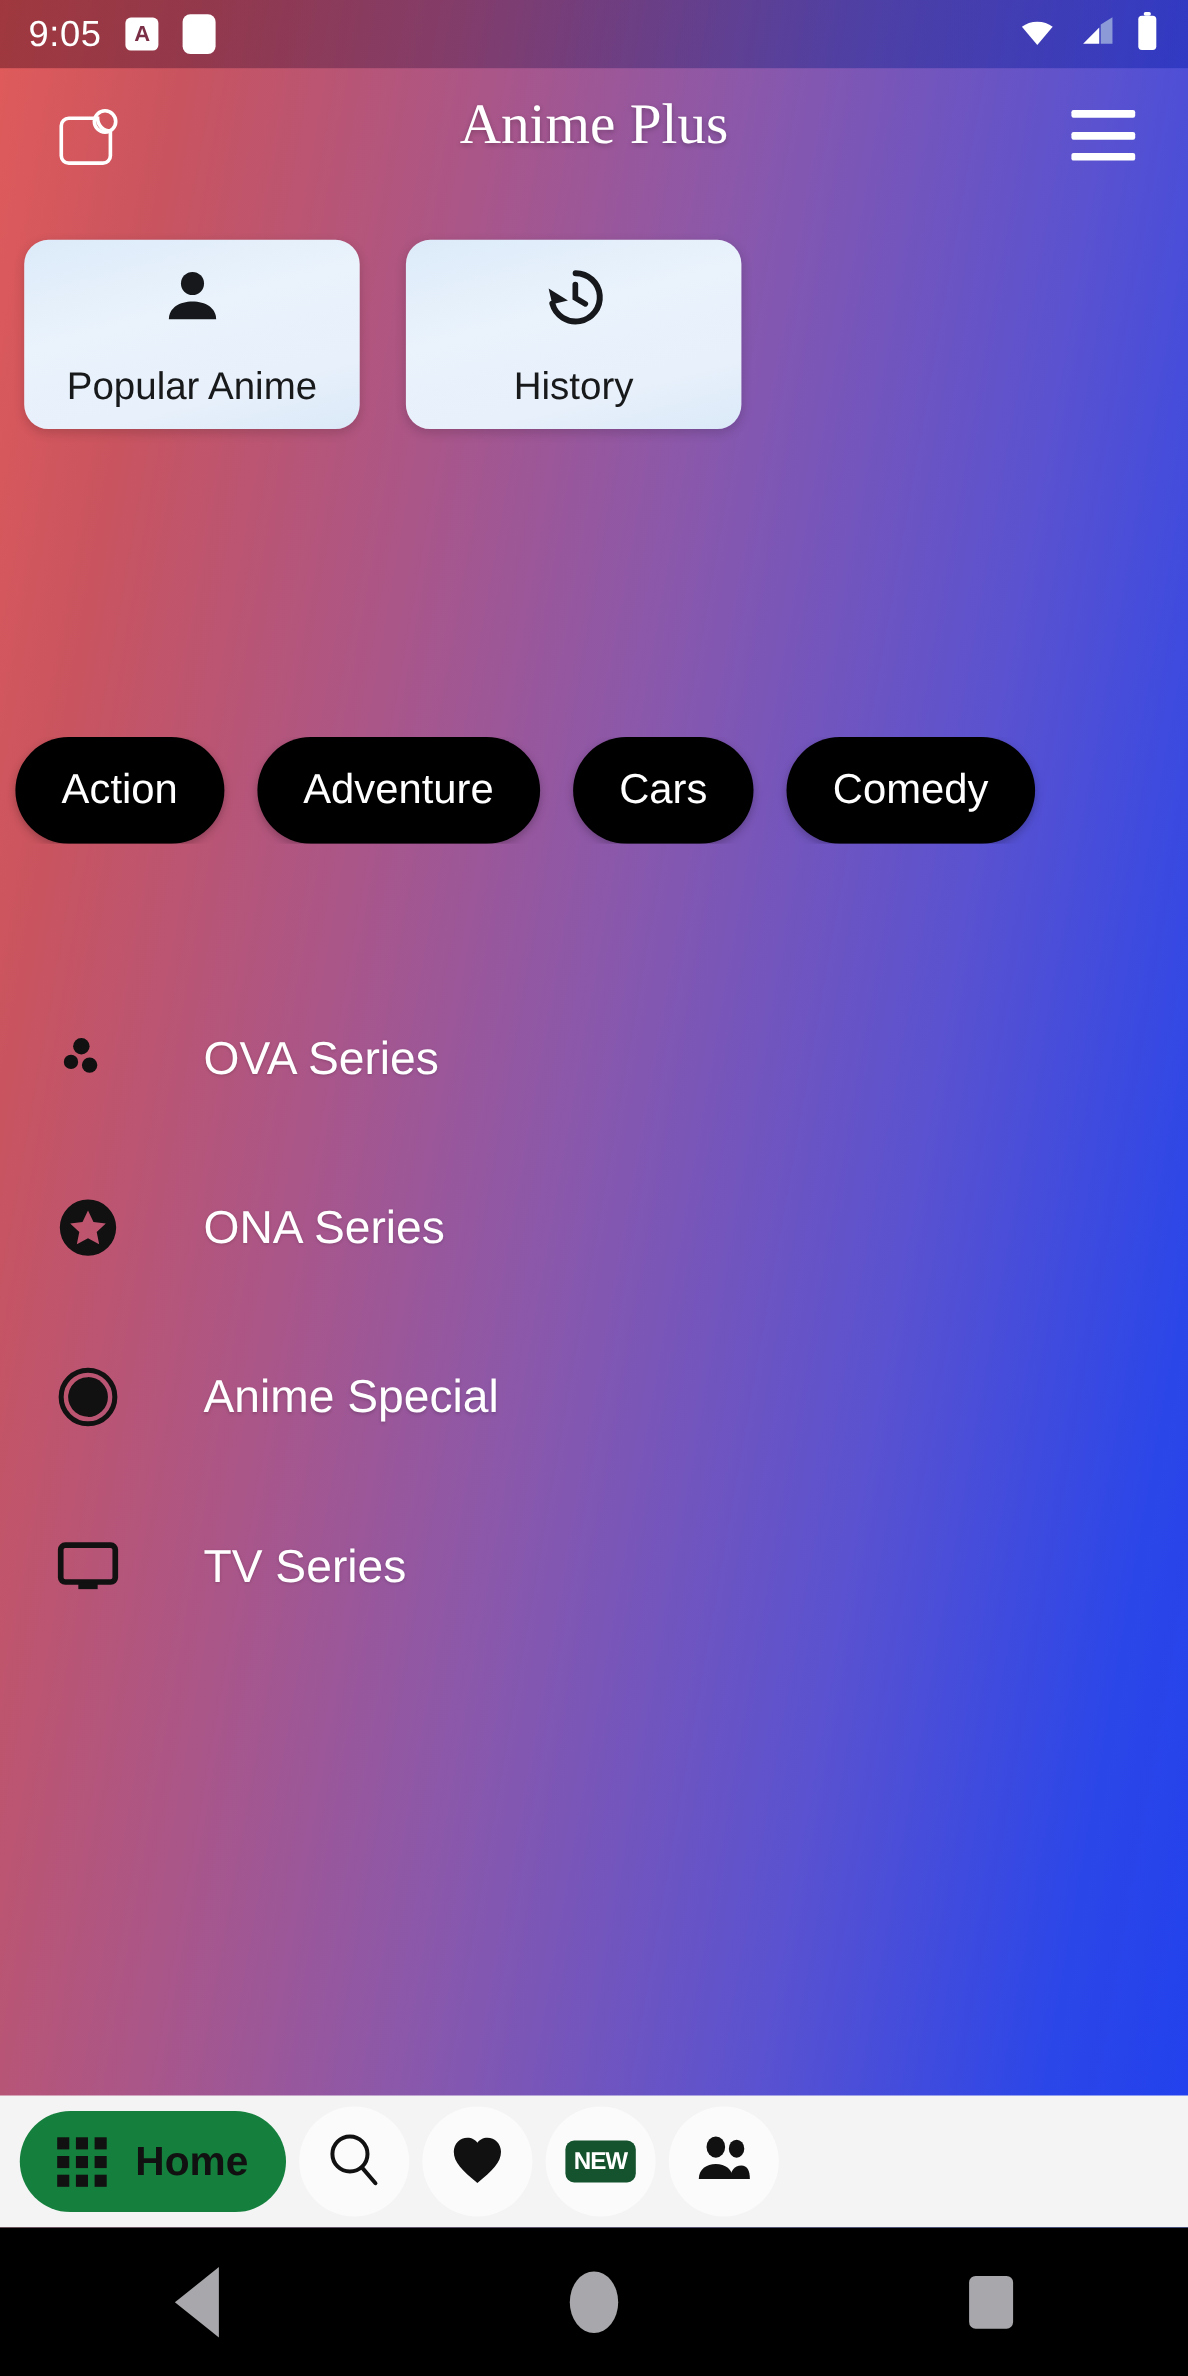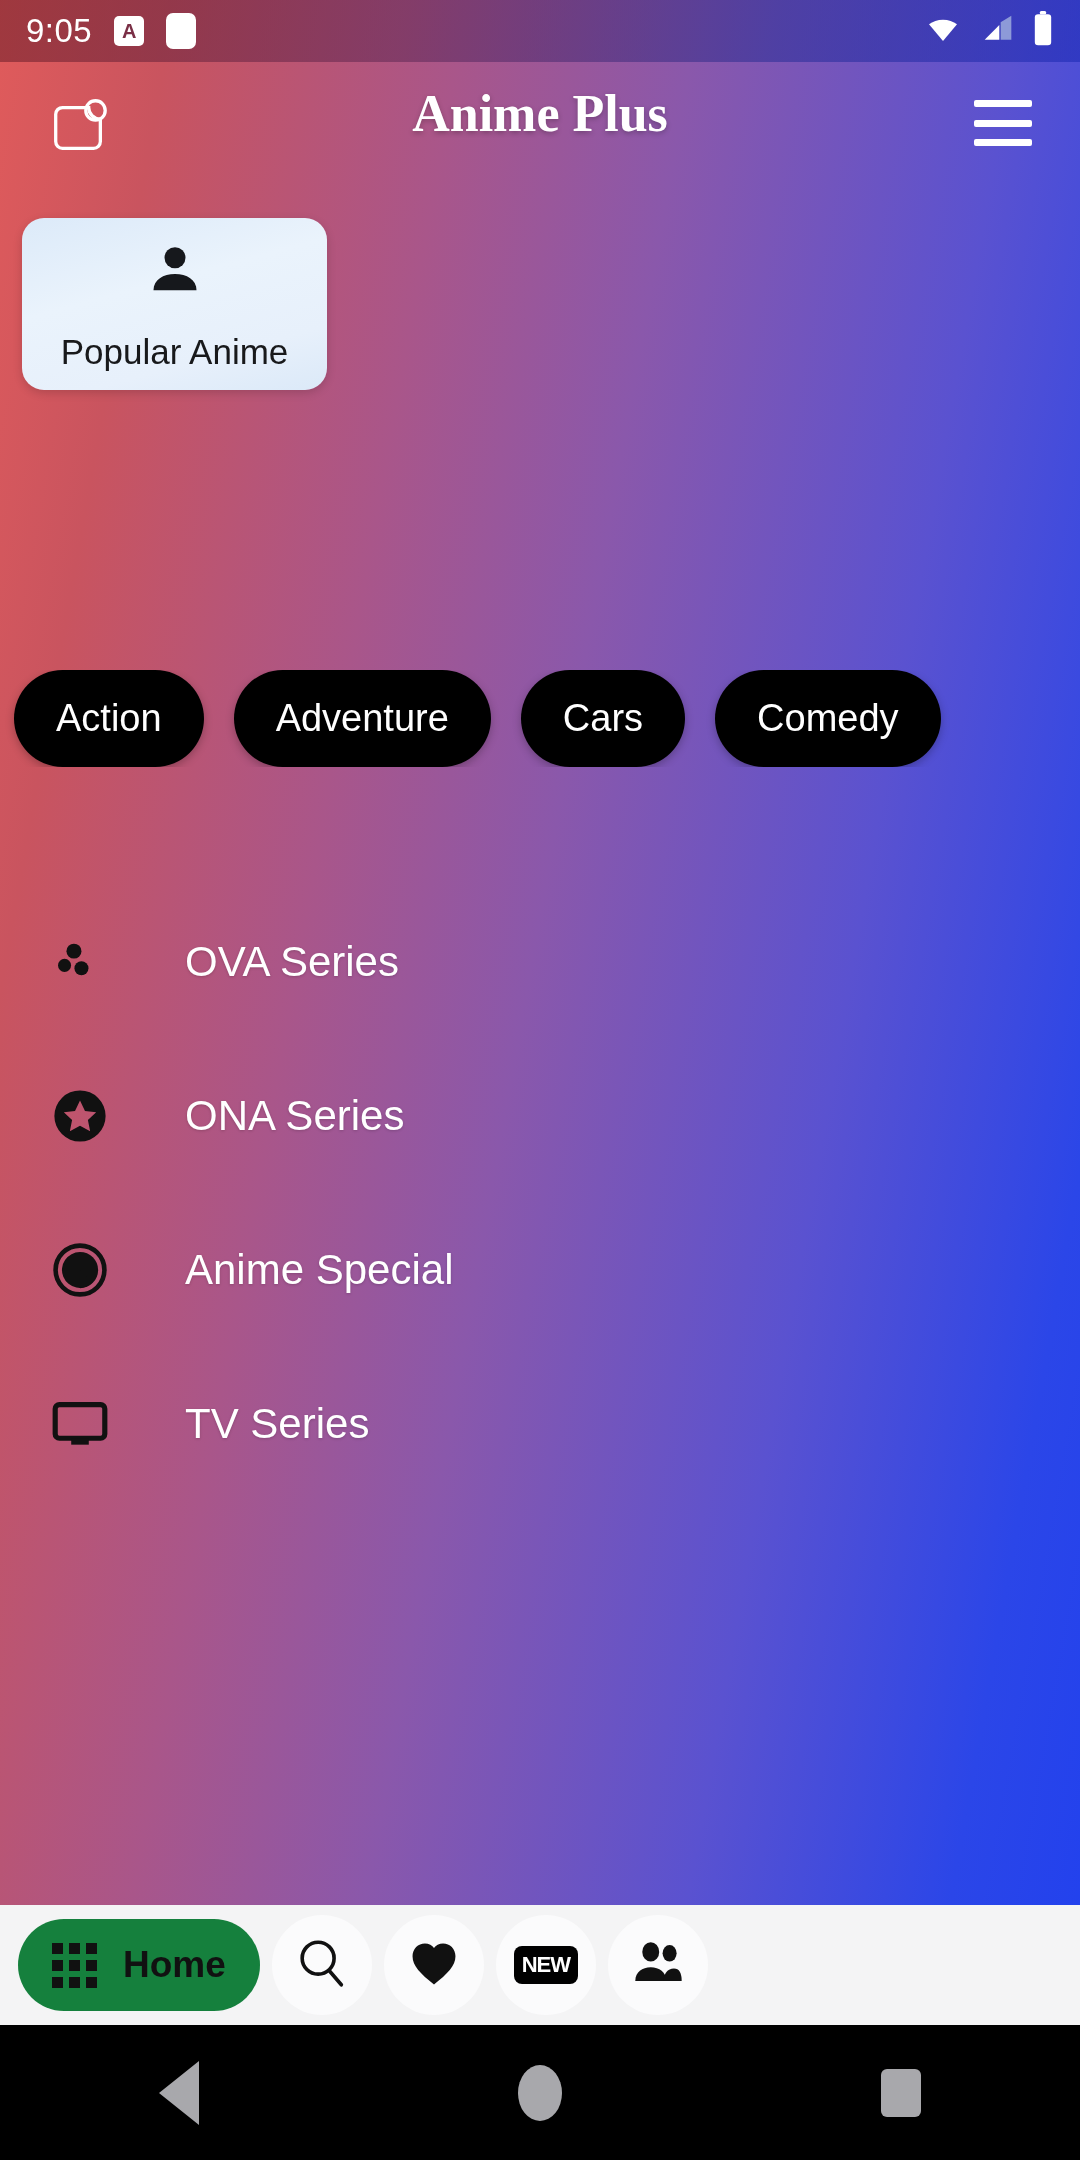--- a/index.html
+++ b/index.html
@@ -34,21 +34,21 @@
   
   .appbar {
     position:absolute; top:62px; left:0; width:1080px; height:120px;
     display:flex; align-items:center; z-index:20;
   }
   .leading-icon {
     position:absolute; left:46px; top:30px; width:66px; height:66px;
   }
   .app-title {
     position:absolute; left:0; width:1080px; text-align:center; top:22px;
-    color:#fff; font-size:52px; font-weight:bold;
+    color:#fff; font-size:52px; font-weight:normal;
     font-family:"Liberation Serif", serif;
     text-shadow:0 2px 5px rgba(0,0,0,.25);
   }
   .hamburger {
     position:absolute; right:48px; top:38px;
     width:58px; height:46px;
     display:flex; flex-direction:column; justify-content:space-between;
   }
   .hamburger span { display:block; height:7px; background:#fff; border-radius:2px; }
 
@@ -109,21 +109,21 @@
   .nav-active .nav-label { font-size:37px; color:#111; font-weight:600; }
   .nav-pill {
     width:100px; height:100px; flex:0 0 auto;
     background:#fbfbfc; border-radius:50%;
     display:flex; align-items:center; justify-content:center;
   }
   .grid-icon { display:grid; grid-template-columns:repeat(3,11px); gap:6px; }
   .grid-icon i { width:11px; height:11px; background:#111; display:block; }
 
   .new-badge {
-    background:#000000; color:#fff; border-radius:8px;
+    background:#14532d; color:#fff; border-radius:8px;
     font-size:22px; font-weight:bold; letter-spacing:-1px;
     padding:8px 8px; font-family:"Liberation Sans", sans-serif;
     line-height:1;
   }
 
   
   .androidnav {
     position:absolute; left:0; bottom:0; width:1080px; height:135px;
     background:#000; display:flex; align-items:center; justify-content:space-around;
   }
@@ -186,20 +186,30 @@
     <div class="card">
       <span class="card-icon">
         <svg width="60" height="60" viewBox="0 0 24 24">
           <circle cx="12" cy="7.5" r="4.2" fill="#16181c"></circle>
           <path d="M3.4 20.5c0-4.2 3.9-6.5 8.6-6.5s8.6 2.3 8.6 6.5z" fill="#16181c"></path>
         </svg>
       </span>
       <span class="card-label">Popular Anime</span>
     </div>
 
+    <div class="card">
+      <span class="card-icon">
+        <svg width="62" height="62" viewBox="0 0 24 24">
+          <path d="M12.5 4a8.5 8.5 0 1 1-8.2 10.7" fill="none" stroke="#16181c" stroke-width="2.1" stroke-linecap="round"></path>
+          <path d="M3 9.4 4.3 14.9 9.8 13.6" fill="#16181c"></path>
+          <path d="M12.4 8v4.7l3.5 2.1" fill="none" stroke="#16181c" stroke-width="2" stroke-linecap="round"></path>
+        </svg>
+      </span>
+      <span class="card-label">History</span>
+    </div>
 
   </div>
 
   <div class="chips">
     <div class="chip">Action</div>
     <div class="chip">Adventure</div>
     <div class="chip">Cars</div>
     <div class="chip">Comedy</div>
   </div>
 

